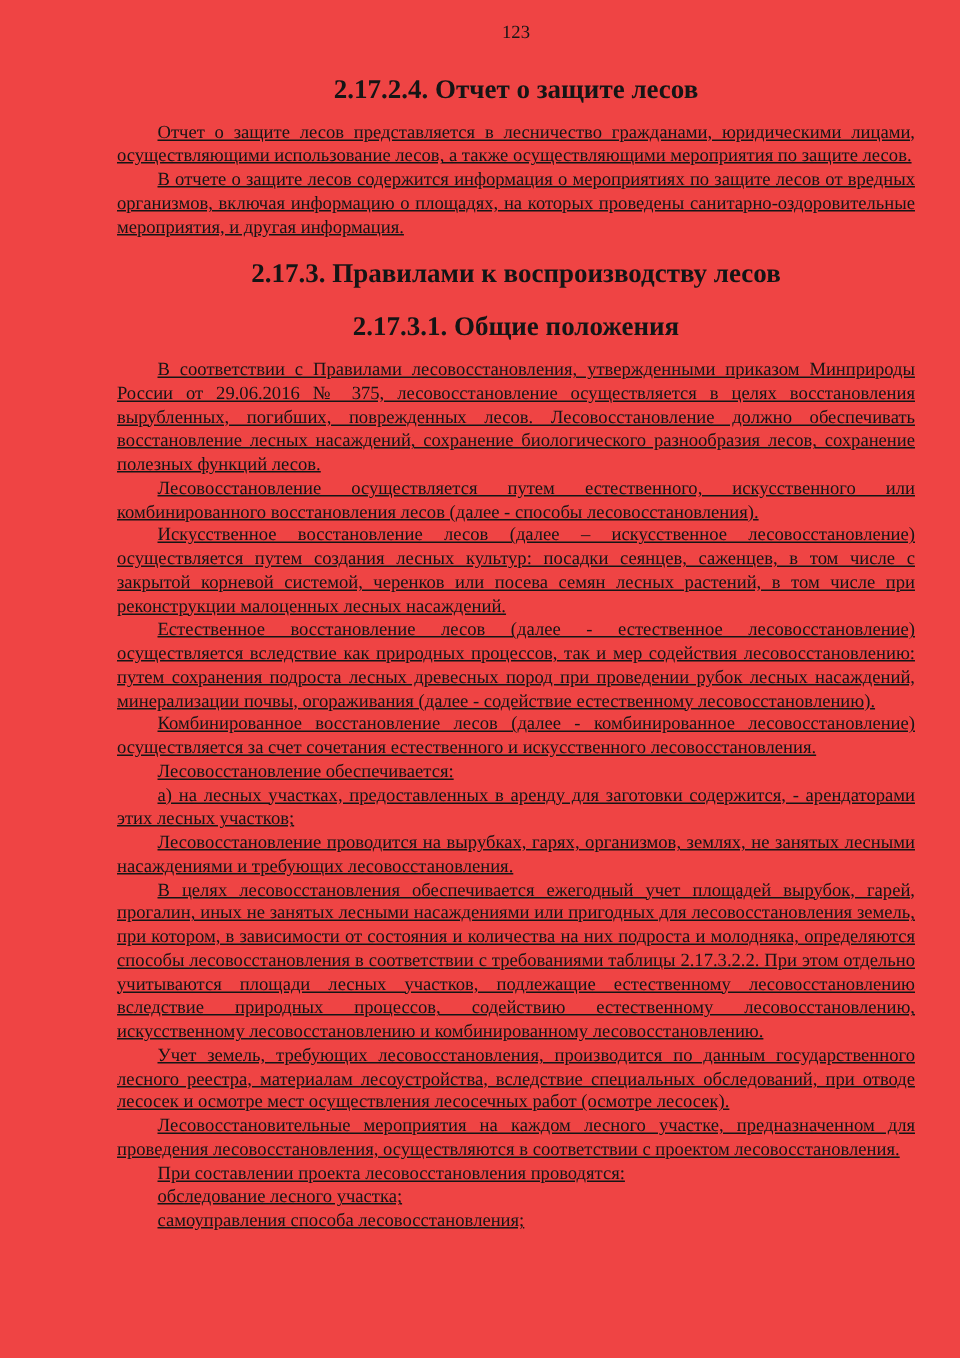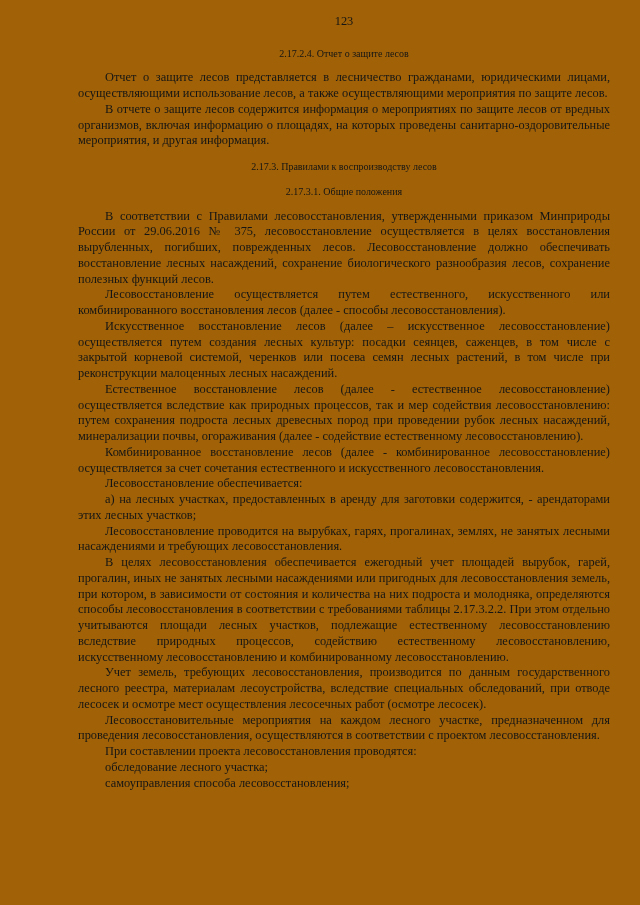--- a/index.html
+++ b/index.html
@@ -5,45 +5,46 @@
   html, body {
     margin: 0;
     padding: 0;
     background: #ffffff;
   }
   .page {
     position: relative;
     width: 640px;
     height: 905px;
     box-sizing: border-box;
-    background: #a16207;
+    background: #ef4444;
     padding: 14px 30px 20px 78px;
     font-family: "Liberation Serif", "DejaVu Serif", serif;
     font-size: 12.4px;
     line-height: 1.27;
     color: #151515;
     overflow: hidden;
   }
   .page-number {
     text-align: center;
     margin: 0 0 18px 0;
   }
   .heading {
     text-align: center;
-    font-weight: normal;
+    font-weight: bold;
     margin: 12px 0 10px 0;
-    font-size: 10px;
+    font-size: 18px;
   }
   .heading.first {
     margin-top: 4px;
   }
   .para {
     margin: 0;
     text-align: justify;
     text-indent: 27px;
+    text-decoration: underline;
   }
 </style>
 </head>
 <body>
 
 <div class="page">
 
   <div class="page-number">123</div>
 
   <div class="heading first">2.17.2.4. Отчет о защите лесов</div>
@@ -55,21 +56,21 @@
 
   <div class="heading">2.17.3.1. Общие положения</div>
 
   <p class="para">В соответствии с Правилами лесовосстановления, утвержденными приказом Минприроды России от 29.06.2016 № 375, лесовосстановление осуществляется в целях восстановления вырубленных, погибших, поврежденных лесов. Лесовосстановление должно обеспечивать восстановление лесных насаждений, сохранение биологического разнообразия лесов, сохранение полезных функций лесов.</p>
   <p class="para">Лесовосстановление осуществляется путем естественного, искусственного или комбинированного восстановления лесов (далее - способы лесовосстановления).</p>
   <p class="para">Искусственное восстановление лесов (далее – искусственное лесовосстановление) осуществляется путем создания лесных культур: посадки сеянцев, саженцев, в том числе с закрытой корневой системой, черенков или посева семян лесных растений, в том числе при реконструкции малоценных лесных насаждений.</p>
   <p class="para">Естественное восстановление лесов (далее - естественное лесовосстановление) осуществляется вследствие как природных процессов, так и мер содействия лесовосстановлению: путем сохранения подроста лесных древесных пород при проведении рубок лесных насаждений, минерализации почвы, огораживания (далее - содействие естественному лесовосстановлению).</p>
   <p class="para">Комбинированное восстановление лесов (далее - комбинированное лесовосстановление) осуществляется за счет сочетания естественного и искусственного лесовосстановления.</p>
   <p class="para">Лесовосстановление обеспечивается:</p>
   <p class="para">а) на лесных участках, предоставленных в аренду для заготовки содержится, - арендаторами этих лесных участков;</p>
-  <p class="para">Лесовосстановление проводится на вырубках, гарях, прогалинах, землях, не занятых лесными насаждениями и требующих лесовосстановления.</p>
+  <p class="para">Лесовосстановление проводится на вырубках, гарях, организмов, землях, не занятых лесными насаждениями и требующих лесовосстановления.</p>
   <p class="para">В целях лесовосстановления обеспечивается ежегодный учет площадей вырубок, гарей, прогалин, иных не занятых лесными насаждениями или пригодных для лесовосстановления земель, при котором, в зависимости от состояния и количества на них подроста и молодняка, определяются способы лесовосстановления в соответствии с требованиями таблицы 2.17.3.2.2. При этом отдельно учитываются площади лесных участков, подлежащие естественному лесовосстановлению вследствие природных процессов, содействию естественному лесовосстановлению, искусственному лесовосстановлению и комбинированному лесовосстановлению.</p>
   <p class="para">Учет земель, требующих лесовосстановления, производится по данным государственного лесного реестра, материалам лесоустройства, вследствие специальных обследований, при отводе лесосек и осмотре мест осуществления лесосечных работ (осмотре лесосек).</p>
   <p class="para">Лесовосстановительные мероприятия на каждом лесного участке, предназначенном для проведения лесовосстановления, осуществляются в соответствии с проектом лесовосстановления.</p>
   <p class="para">При составлении проекта лесовосстановления проводятся:</p>
   <p class="para">обследование лесного участка;</p>
   <p class="para">самоуправления способа лесовосстановления;</p>
 
 </div>
 
 </body></html>

